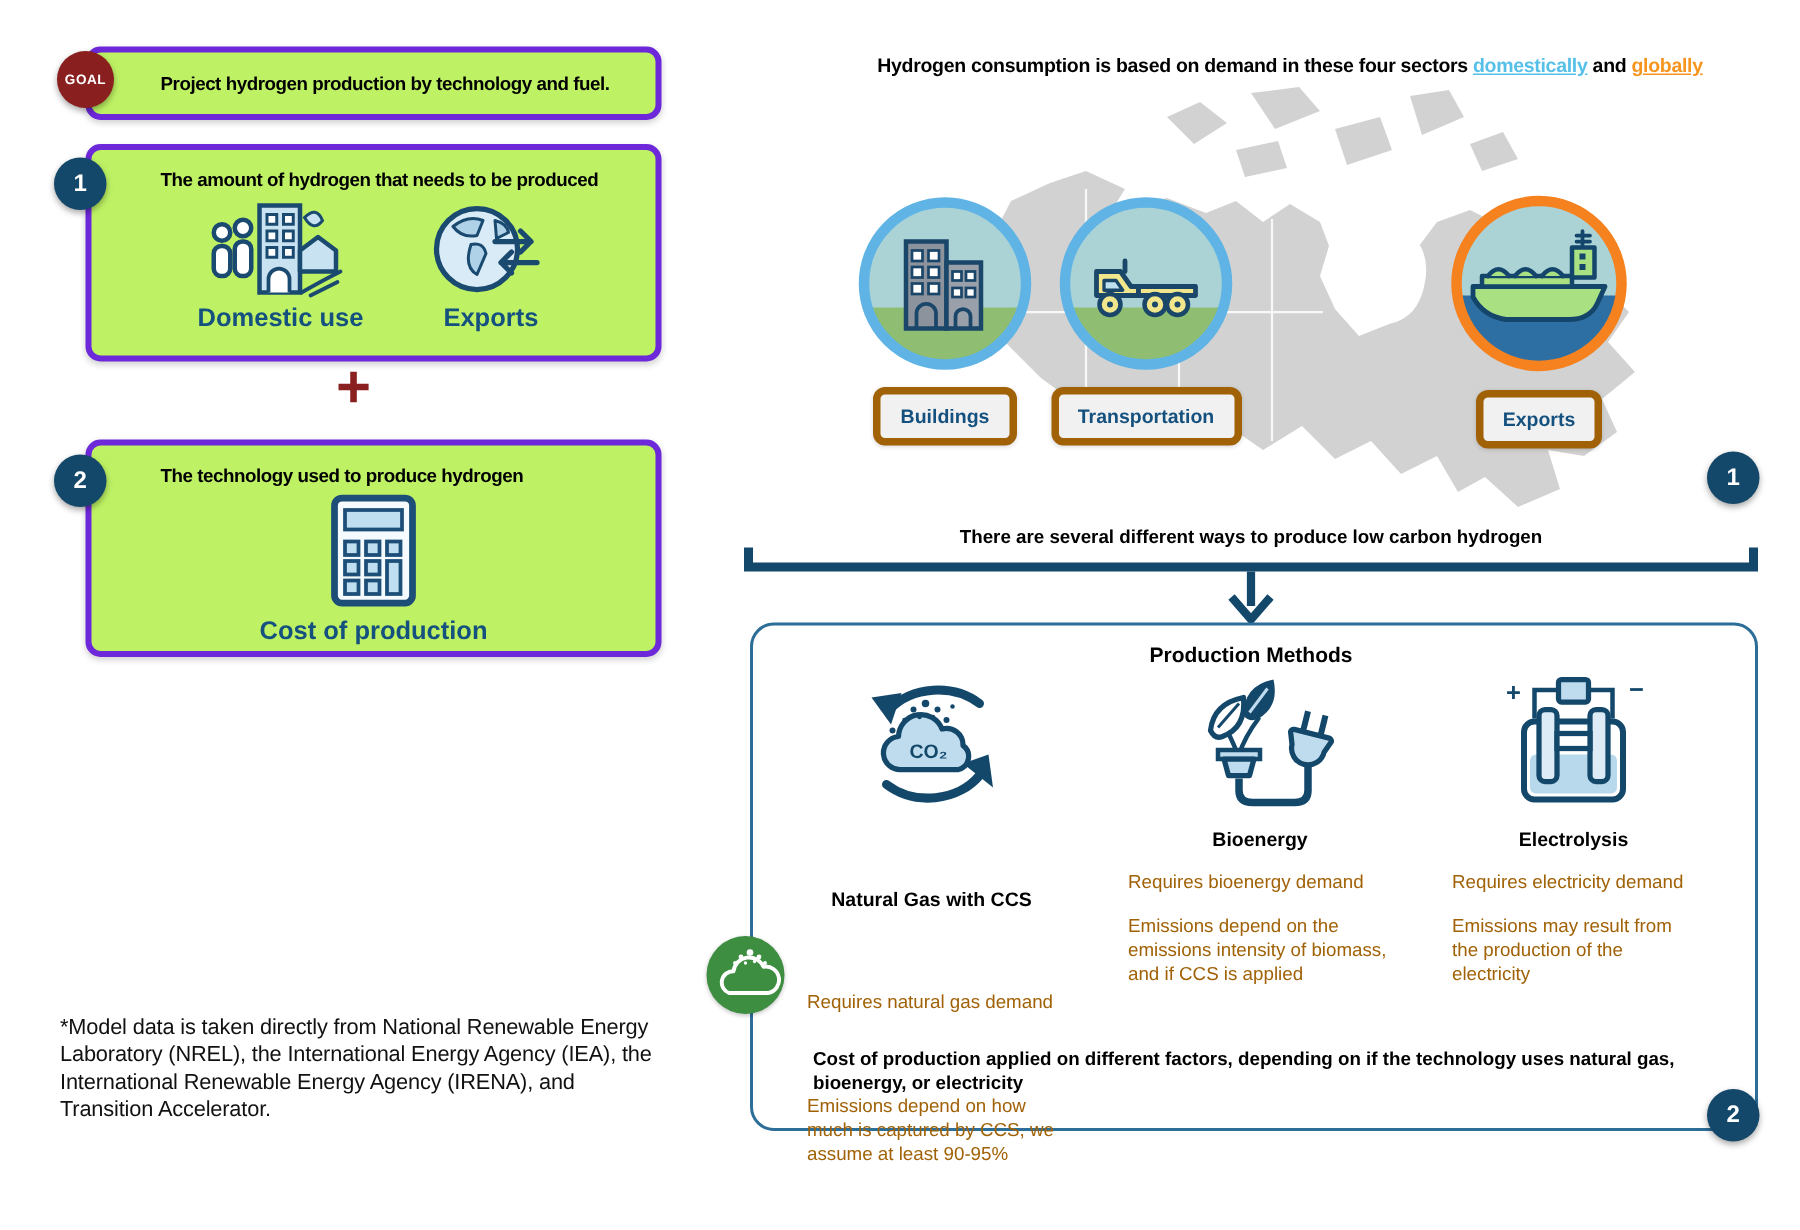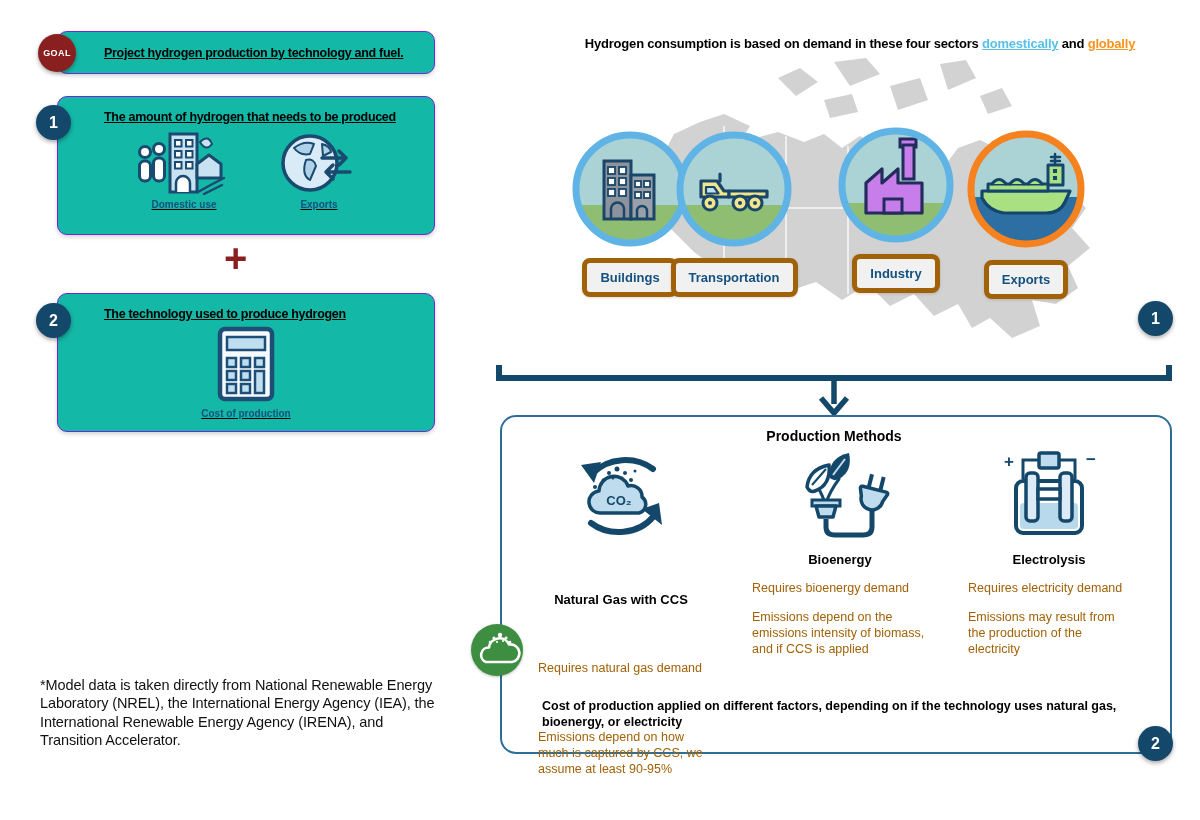--- a/index.html
+++ b/index.html
@@ -1,29 +1,29 @@
 <!DOCTYPE html>
 <html><head>
 <meta charset="utf-8">
 <style>
   html,body{margin:0;padding:0;background:#fff;}
   .canvas{position:relative;width:1200px;height:820px;background:#fff;overflow:hidden;
           font-family:"Liberation Sans","DejaVu Sans",sans-serif;color:#000;padding-left:20px;}
-  .card{position:absolute;background:#14b8a6;border:1px solid #6d28d9;border-radius:10px;
-        box-shadow:0 2px 4px rgba(0,0,0,.18);text-decoration:underline;}
+  .card{position:absolute;background:#bef264;border:4px solid #6d28d9;border-radius:10px;
+        box-shadow:0 2px 4px rgba(0,0,0,.18);}
   .card-title{margin:13px 0 0 46px;font-weight:bold;font-size:12.5px;letter-spacing:-0.3px;white-space:nowrap;}
   .nbadge{position:absolute;width:35px;height:35px;border-radius:50%;background:#14486B;color:#fff;
           font-weight:bold;font-size:16px;display:flex;align-items:center;justify-content:center;
           box-shadow:0 2px 4px rgba(0,0,0,.35);z-index:6;}
   .goal-badge{position:absolute;left:38px;top:34px;width:38px;height:38px;border-radius:50%;background:#8A1F1F;
           color:#fff;font-weight:bold;font-size:9px;letter-spacing:.4px;display:flex;align-items:center;
           justify-content:center;box-shadow:0 2px 4px rgba(0,0,0,.35);z-index:6;}
   .icon-row{display:flex;justify-content:center;align-items:flex-end;gap:46px;margin-top:6px;}
   .icon-group{display:flex;flex-direction:column;align-items:center;}
-  .icon-caption{margin-top:3px;font-weight:bold;font-size:10px;color:#15517E;}
+  .icon-caption{margin-top:3px;font-weight:bold;font-size:17px;color:#15517E;}
   .plus{position:absolute;left:224px;top:236px;font-size:40px;font-weight:bold;color:#8A1F1F;z-index:2;}
   .footnote{position:absolute;left:40px;top:676px;width:408px;font-size:14.5px;line-height:1.27;
             letter-spacing:-0.1px;color:#111;}
   .rheader{position:absolute;left:520px;top:36px;width:680px;text-align:center;font-weight:bold;
            font-size:13px;letter-spacing:-0.2px;white-space:nowrap;}
   .lnk-b{color:#56C0E8;text-decoration:underline;}
   .lnk-o{color:#F7941E;text-decoration:underline;}
   .map{position:absolute;left:628px;top:56px;z-index:0;}
   .sector{position:absolute;width:124px;display:flex;flex-direction:column;align-items:center;z-index:2;}
   .sector-label{margin-top:11px;background:#F1F1F2;border:5px solid #a16207;border-radius:8px;
@@ -160,21 +160,21 @@
           <rect x="63" y="61" width="6" height="6"></rect>
             <rect x="72" y="61" width="6" height="6"></rect>
         </g>
         <path d="M39,88 v-10 a6.5,6.5 0 0 1 13,0 v10 M65,88 v-8 a5,5 0 0 1 10,0 v8" fill="none" stroke="#1A4669" stroke-width="2.5"></path>
       </g>
       <circle cx="58" cy="58" r="54" fill="none" stroke="#5FB4E5" stroke-width="7"></circle>
     </svg>
     <div class="sector-label">Buildings</div>
   </div>
 
-  <div class="sector" style="left:672px;top:131px;text-align:right;">
+  <div class="sector" style="left:702px;top:131px;text-align:right;">
     <svg width="116" height="116" viewBox="0 0 116 116">
       <clipPath id="ct">
           <circle cx="58" cy="58" r="52"></circle>
         </clipPath>
       <g clip-path="url(#ct)">
         <rect width="116" height="116" fill="#ABD3D6"></rect>
         <rect y="74" width="116" height="42" fill="#8FBE72"></rect>
         <g stroke="#1A4669" stroke-width="3.2" stroke-linejoin="round" stroke-linecap="round">
           <path d="M44,50 v-7" fill="none"></path>
           <path d="M25,66 V50 h16 l7,10 h5 v6 z" fill="#F2E68C"></path>
@@ -186,37 +186,20 @@
         <circle cx="79" cy="72" r="7" fill="#F2E68C" stroke="#1A4669" stroke-width="3"></circle>
         <circle cx="34" cy="72" r="2" fill="#1A4669"></circle>
           <circle cx="64" cy="72" r="2" fill="#1A4669"></circle>
           <circle cx="79" cy="72" r="2" fill="#1A4669"></circle>
       </g>
       <circle cx="58" cy="58" r="54" fill="none" stroke="#5FB4E5" stroke-width="7"></circle>
     </svg>
     <div class="sector-label">Transportation</div>
   </div>
 
-  <div class="sector" style="left:834px;top:127px;">
-    <svg width="116" height="116" viewBox="0 0 116 116">
-      <clipPath id="ci">
-          <circle cx="58" cy="58" r="52"></circle>
-        </clipPath>
-      <g clip-path="url(#ci)">
-        <rect width="116" height="116" fill="#ABD3D6"></rect>
-        <rect y="76" width="116" height="40" fill="#8FBE72"></rect>
-        <rect x="62" y="12" width="16" height="8" fill="#C77EEA" stroke="#232C5C" stroke-width="3"></rect>
-        <rect x="65" y="18" width="11" height="34" fill="#C77EEA" stroke="#232C5C" stroke-width="3"></rect>
-        <polygon points="28,86 28,56 44,42 44,56 60,42 60,56 84,56 84,86" fill="#C77EEA" stroke="#232C5C" stroke-width="3.2" stroke-linejoin="round"></polygon>
-        <rect x="46" y="72" width="18" height="14" fill="#C77EEA" stroke="#232C5C" stroke-width="3"></rect>
-      </g>
-      <circle cx="58" cy="58" r="54" fill="none" stroke="#5FB4E5" stroke-width="7"></circle>
-    </svg>
-    <div class="sector-label">Industry</div>
-  </div>
 
   <div class="sector" style="left:964px;top:129px;">
     <svg width="120" height="120" viewBox="0 0 120 120">
       <clipPath id="ce">
           <circle cx="60" cy="60" r="53"></circle>
         </clipPath>
       <g clip-path="url(#ce)">
         <rect width="120" height="120" fill="#ABD3D6"></rect>
         <rect y="68" width="120" height="52" fill="#2E6FA3"></rect>
         <g stroke="#14466B" stroke-linejoin="round" stroke-linecap="round">
@@ -229,20 +212,21 @@
         <rect x="87" y="40" width="4" height="4" fill="#14466B"></rect>
         <rect x="87" y="47" width="4" height="4" fill="#14466B"></rect>
       </g>
       <circle cx="60" cy="60" r="55" fill="none" stroke="#F5821F" stroke-width="7"></circle>
     </svg>
     <div class="sector-label">Exports</div>
   </div>
 
   <div class="nbadge" style="left:1138px;top:301px;">1</div>
 
+  <div class="ways-text">There are several different ways to produce low carbon hydrogen</div>
 
   <svg class="bracket" width="680" height="56" viewBox="0 0 680 56">
     <path d="M5,3 V16 H675 V3" fill="none" stroke="#14486B" stroke-width="6"></path>
     <path d="M340,19 V42" stroke="#14486B" stroke-width="5.5" fill="none"></path>
     <path d="M327,36 L340,51 L353,36" fill="none" stroke="#14486B" stroke-width="5.5"></path>
   </svg>
 
   <div class="prodbox"></div>
   <div class="prod-title">Production Methods</div>
 

